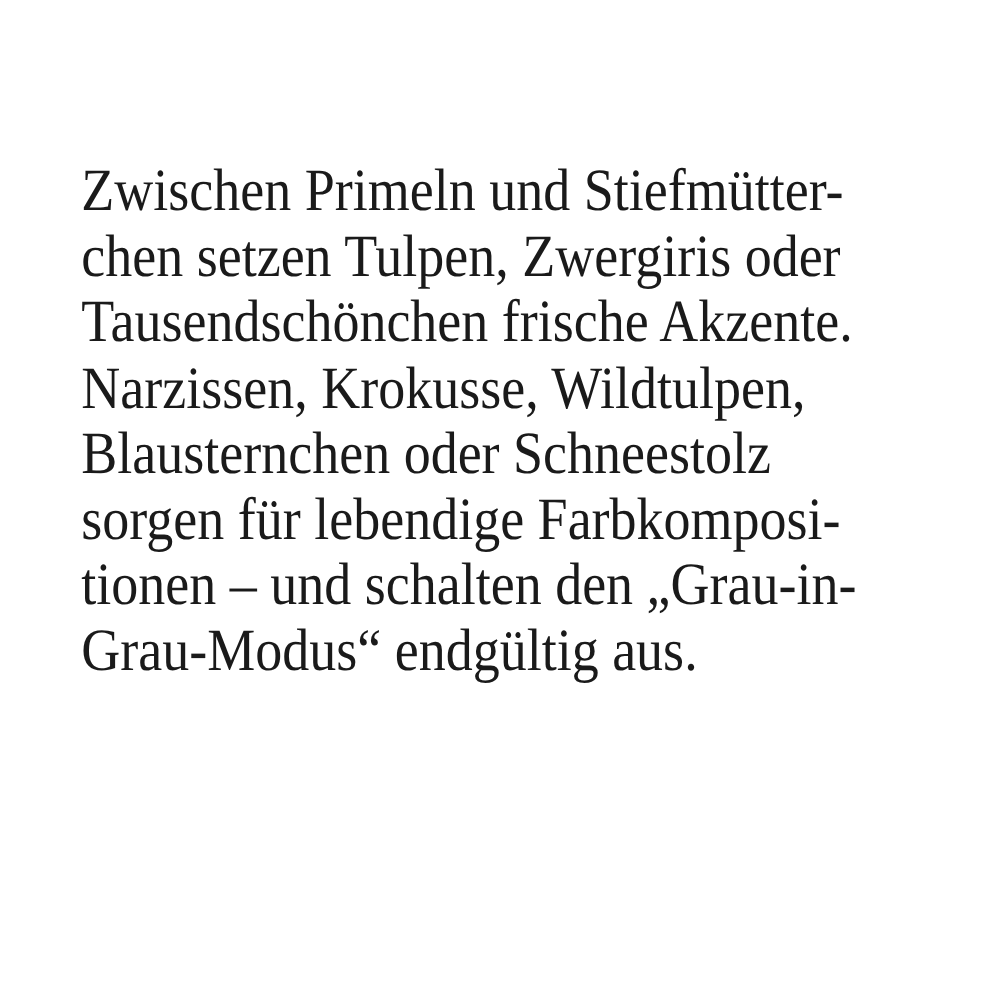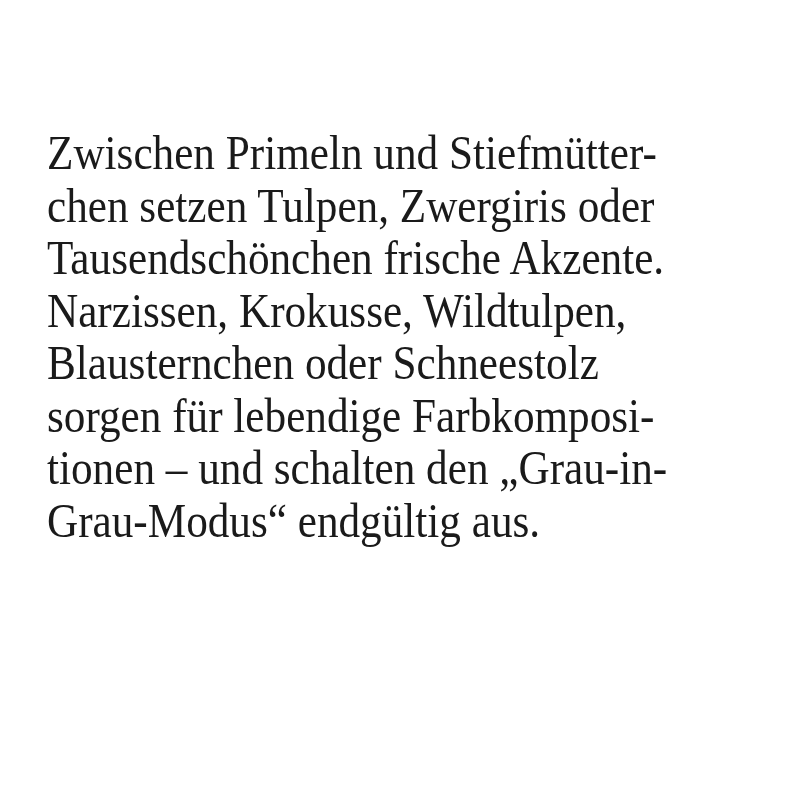--- a/index.html
+++ b/index.html
@@ -7,21 +7,21 @@
     padding: 0;
   }
   body {
     width: 797px;
     height: 797px;
     background: #ffffff;
     overflow: hidden;
     font-family: "Liberation Serif", "DejaVu Serif", serif;
   }
   .text-wrap {
-    padding: 127px 0 0 47px;
+    padding: 127px 0 0 65px;
   }
   .paragraph {
     transform: scaleX(0.9);
     transform-origin: left top;
     color: #1a1a1a;
   }
   .text-line {
     font-size: 48px;
     line-height: 52.5px;
     white-space: nowrap;

